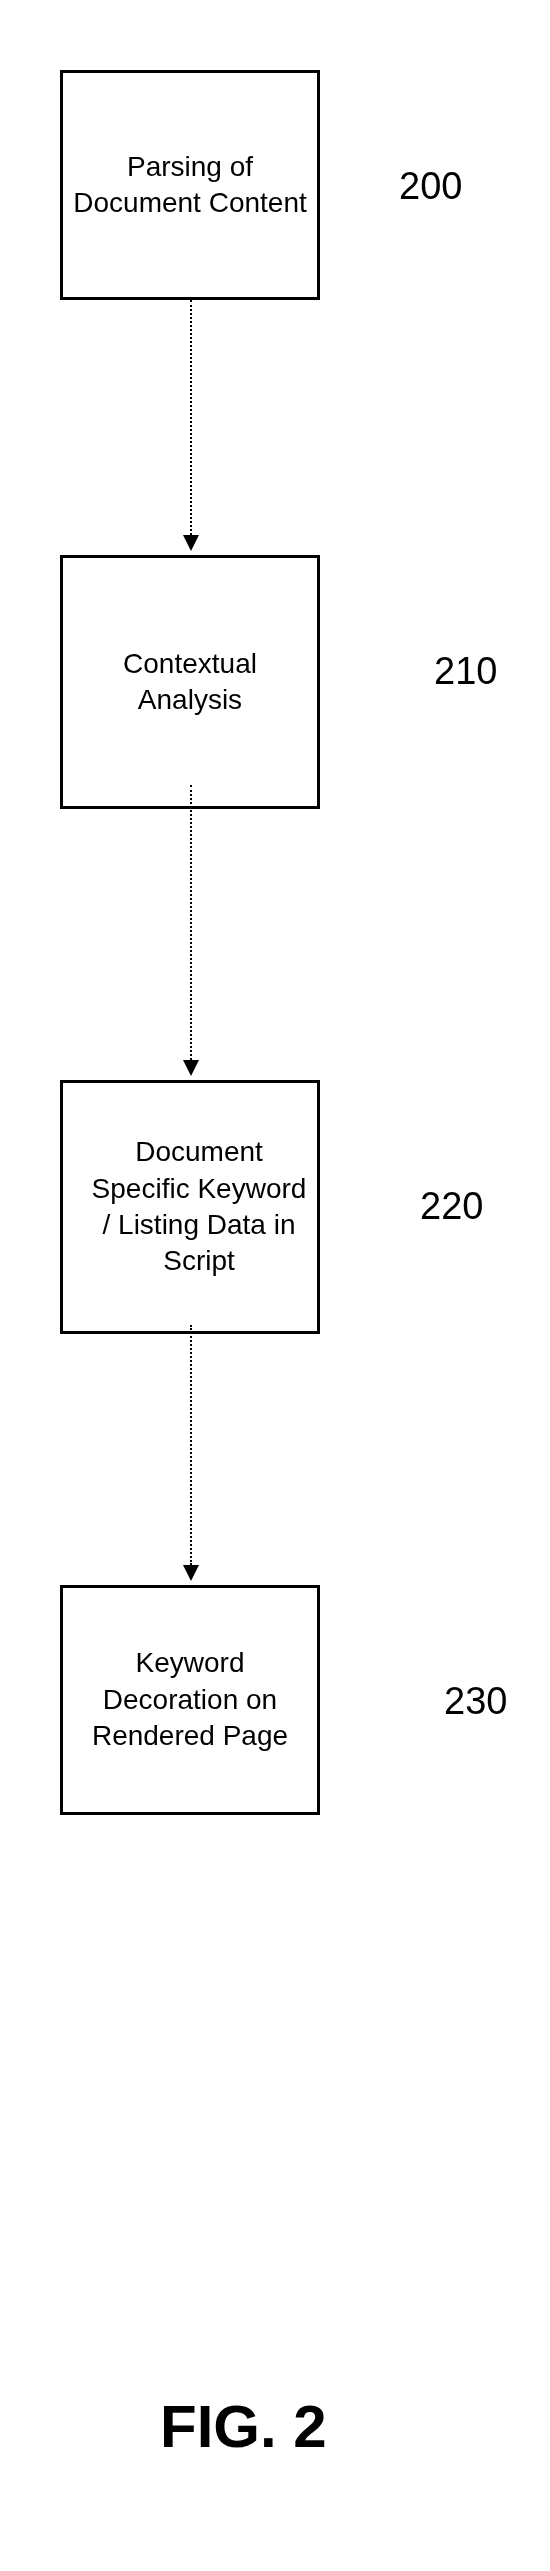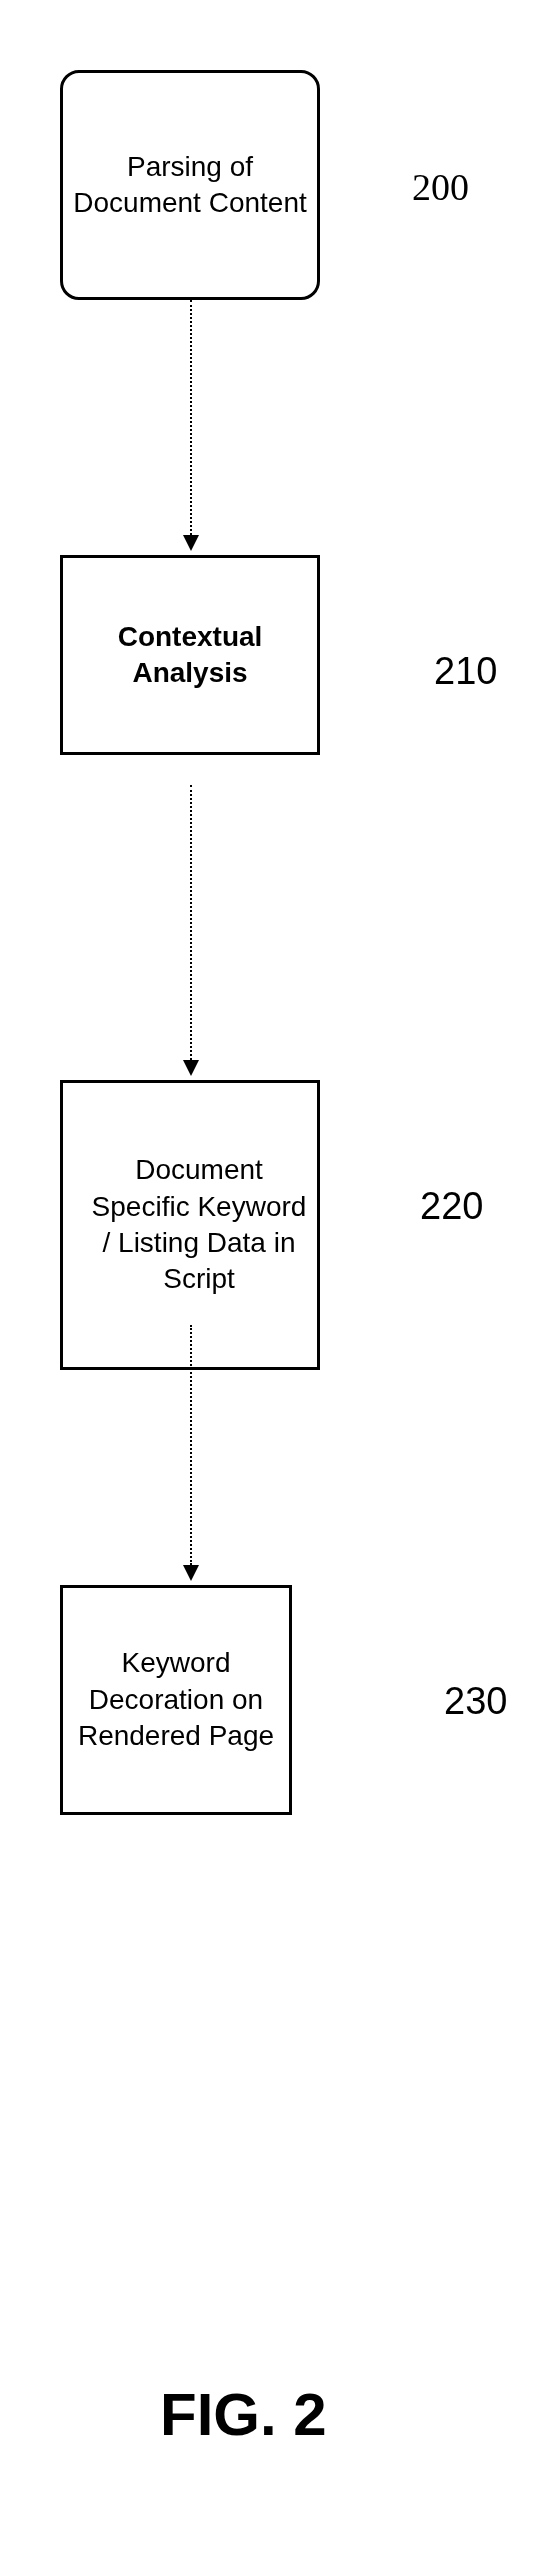--- a/index.html
+++ b/index.html
@@ -28,61 +28,62 @@
     }
     .ref-label {
       position: absolute;
       font-size: 38px;
       font-weight: 400;
     }
     .figure-label {
       position: absolute;
       font-size: 60px;
       font-weight: 700;
+      margin-top: 12px;
     }
     .arrow-line {
       position: absolute;
       border-left: 2px dotted #000;
       width: 0;
     }
     .arrow-head {
       position: absolute;
       width: 0;
       height: 0;
       border-left: 8px solid transparent;
       border-right: 8px solid transparent;
       border-top: 16px solid #000;
       transform: translateX(-50%);
     }
   </style>
 </head>
 <body>
 
-<div class="node" style="left:60px; top:70px; width:260px; height:230px;border-radius:19px;">
+<div class="node" style="left:60px; top:70px; width:260px; height:230px;">
   <span>Parsing of Document Content</span>
 </div>
-<div class="ref-label" style="left:412px; top:165px;font-family:Liberation Serif, serif;">200</div>
+<div class="ref-label" style="left:399px; top:165px;">200</div>
 
 <div class="arrow-line" style="left:190px; top:300px; height:235px;"></div>
 <div class="arrow-head" style="left:191px; top:535px;"></div>
 
-<div class="node" style="left:60px; top:555px; width:260px; height:200px;font-weight:bold;">
+<div class="node" style="left:60px; top:555px; width:260px; height:254px;">
   <span>Contextual Analysis</span>
 </div>
 <div class="ref-label" style="left:420px; top:650px;margin-left:14px;">210</div>
 
 <div class="arrow-line" style="left:190px; top:785px; height:275px;"></div>
 <div class="arrow-head" style="left:191px; top:1060px;"></div>
 
-<div class="node" style="left:60px; top:1080px; width:260px; height:290px;padding-left:28px;">
+<div class="node" style="left:60px; top:1080px; width:260px; height:254px;padding-left:28px;">
   <span>Document Specific Keyword / Listing Data in Script</span>
 </div>
 <div class="ref-label" style="left:420px; top:1185px;text-align:right;">220</div>
 
 <div class="arrow-line" style="left:190px; top:1325px; height:240px;"></div>
 <div class="arrow-head" style="left:191px; top:1565px;"></div>
 
-<div class="node" style="left:60px; top:1585px; width:232px; height:230px;padding-left:10px;">
+<div class="node" style="left:60px; top:1585px; width:260px; height:230px;padding-left:10px;">
   <span>Keyword Decoration on Rendered Page</span>
 </div>
 <div class="ref-label" style="left:444px; top:1680px;">230</div>
 
 <div class="figure-label" style="left:160px; top:2380px;">FIG. 2</div>
 
 </body></html>

